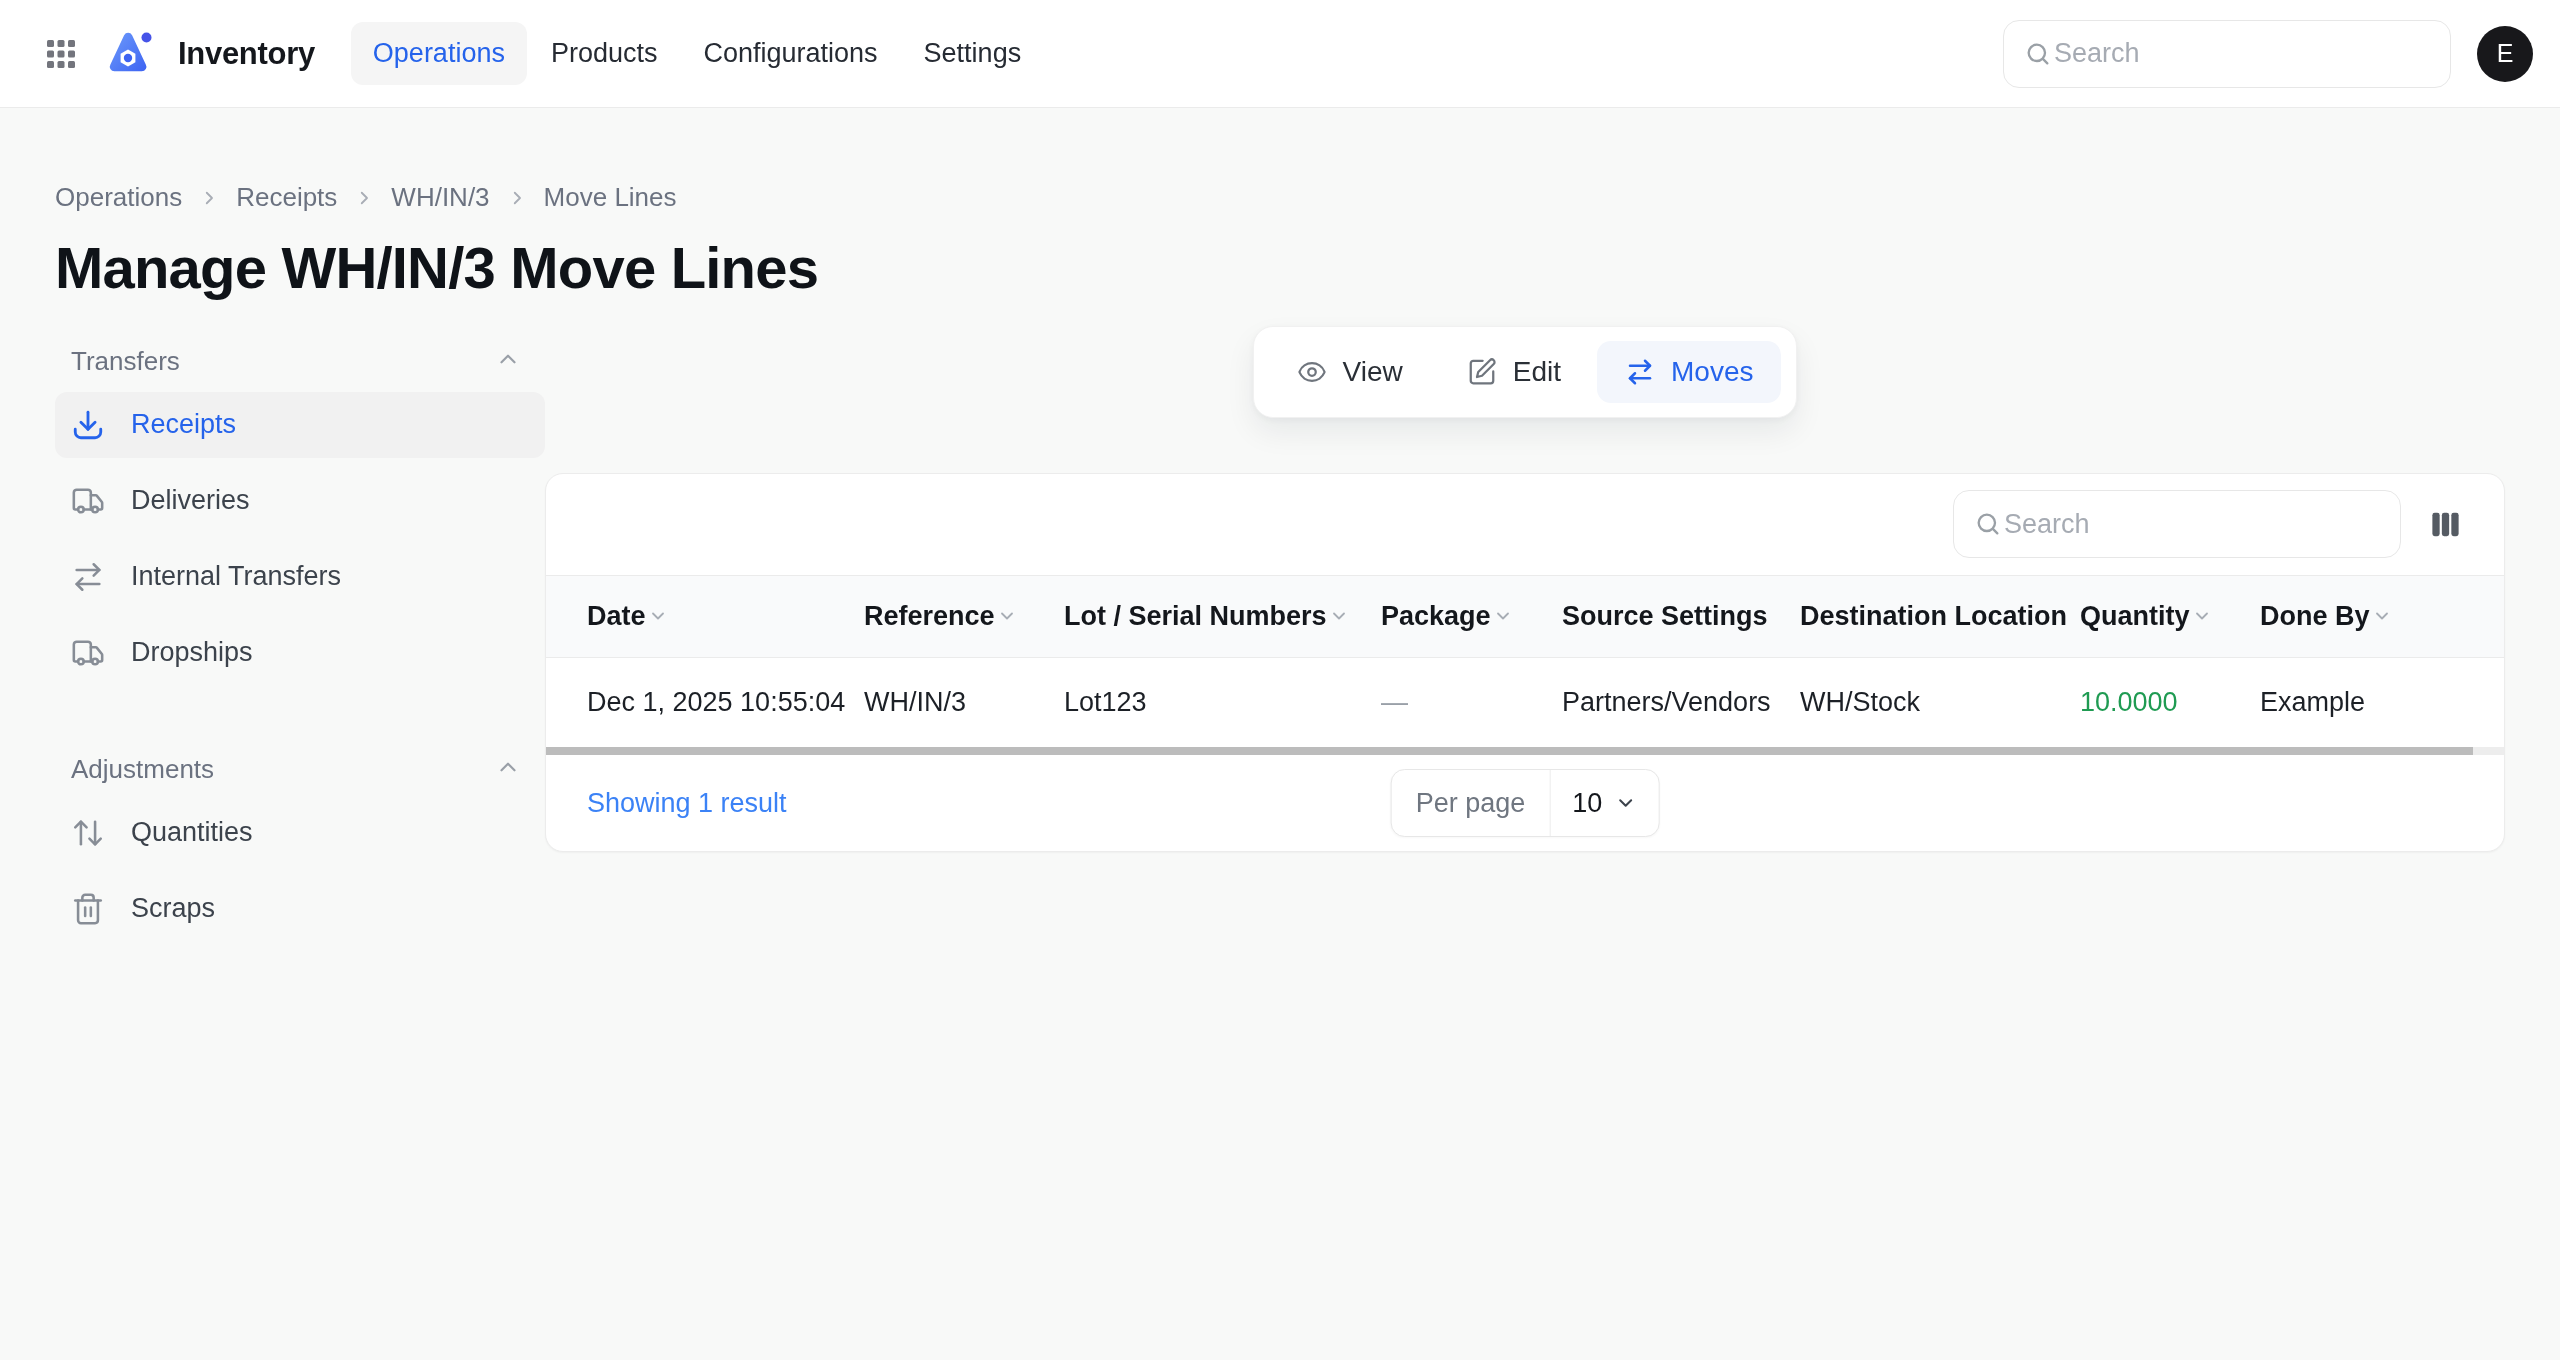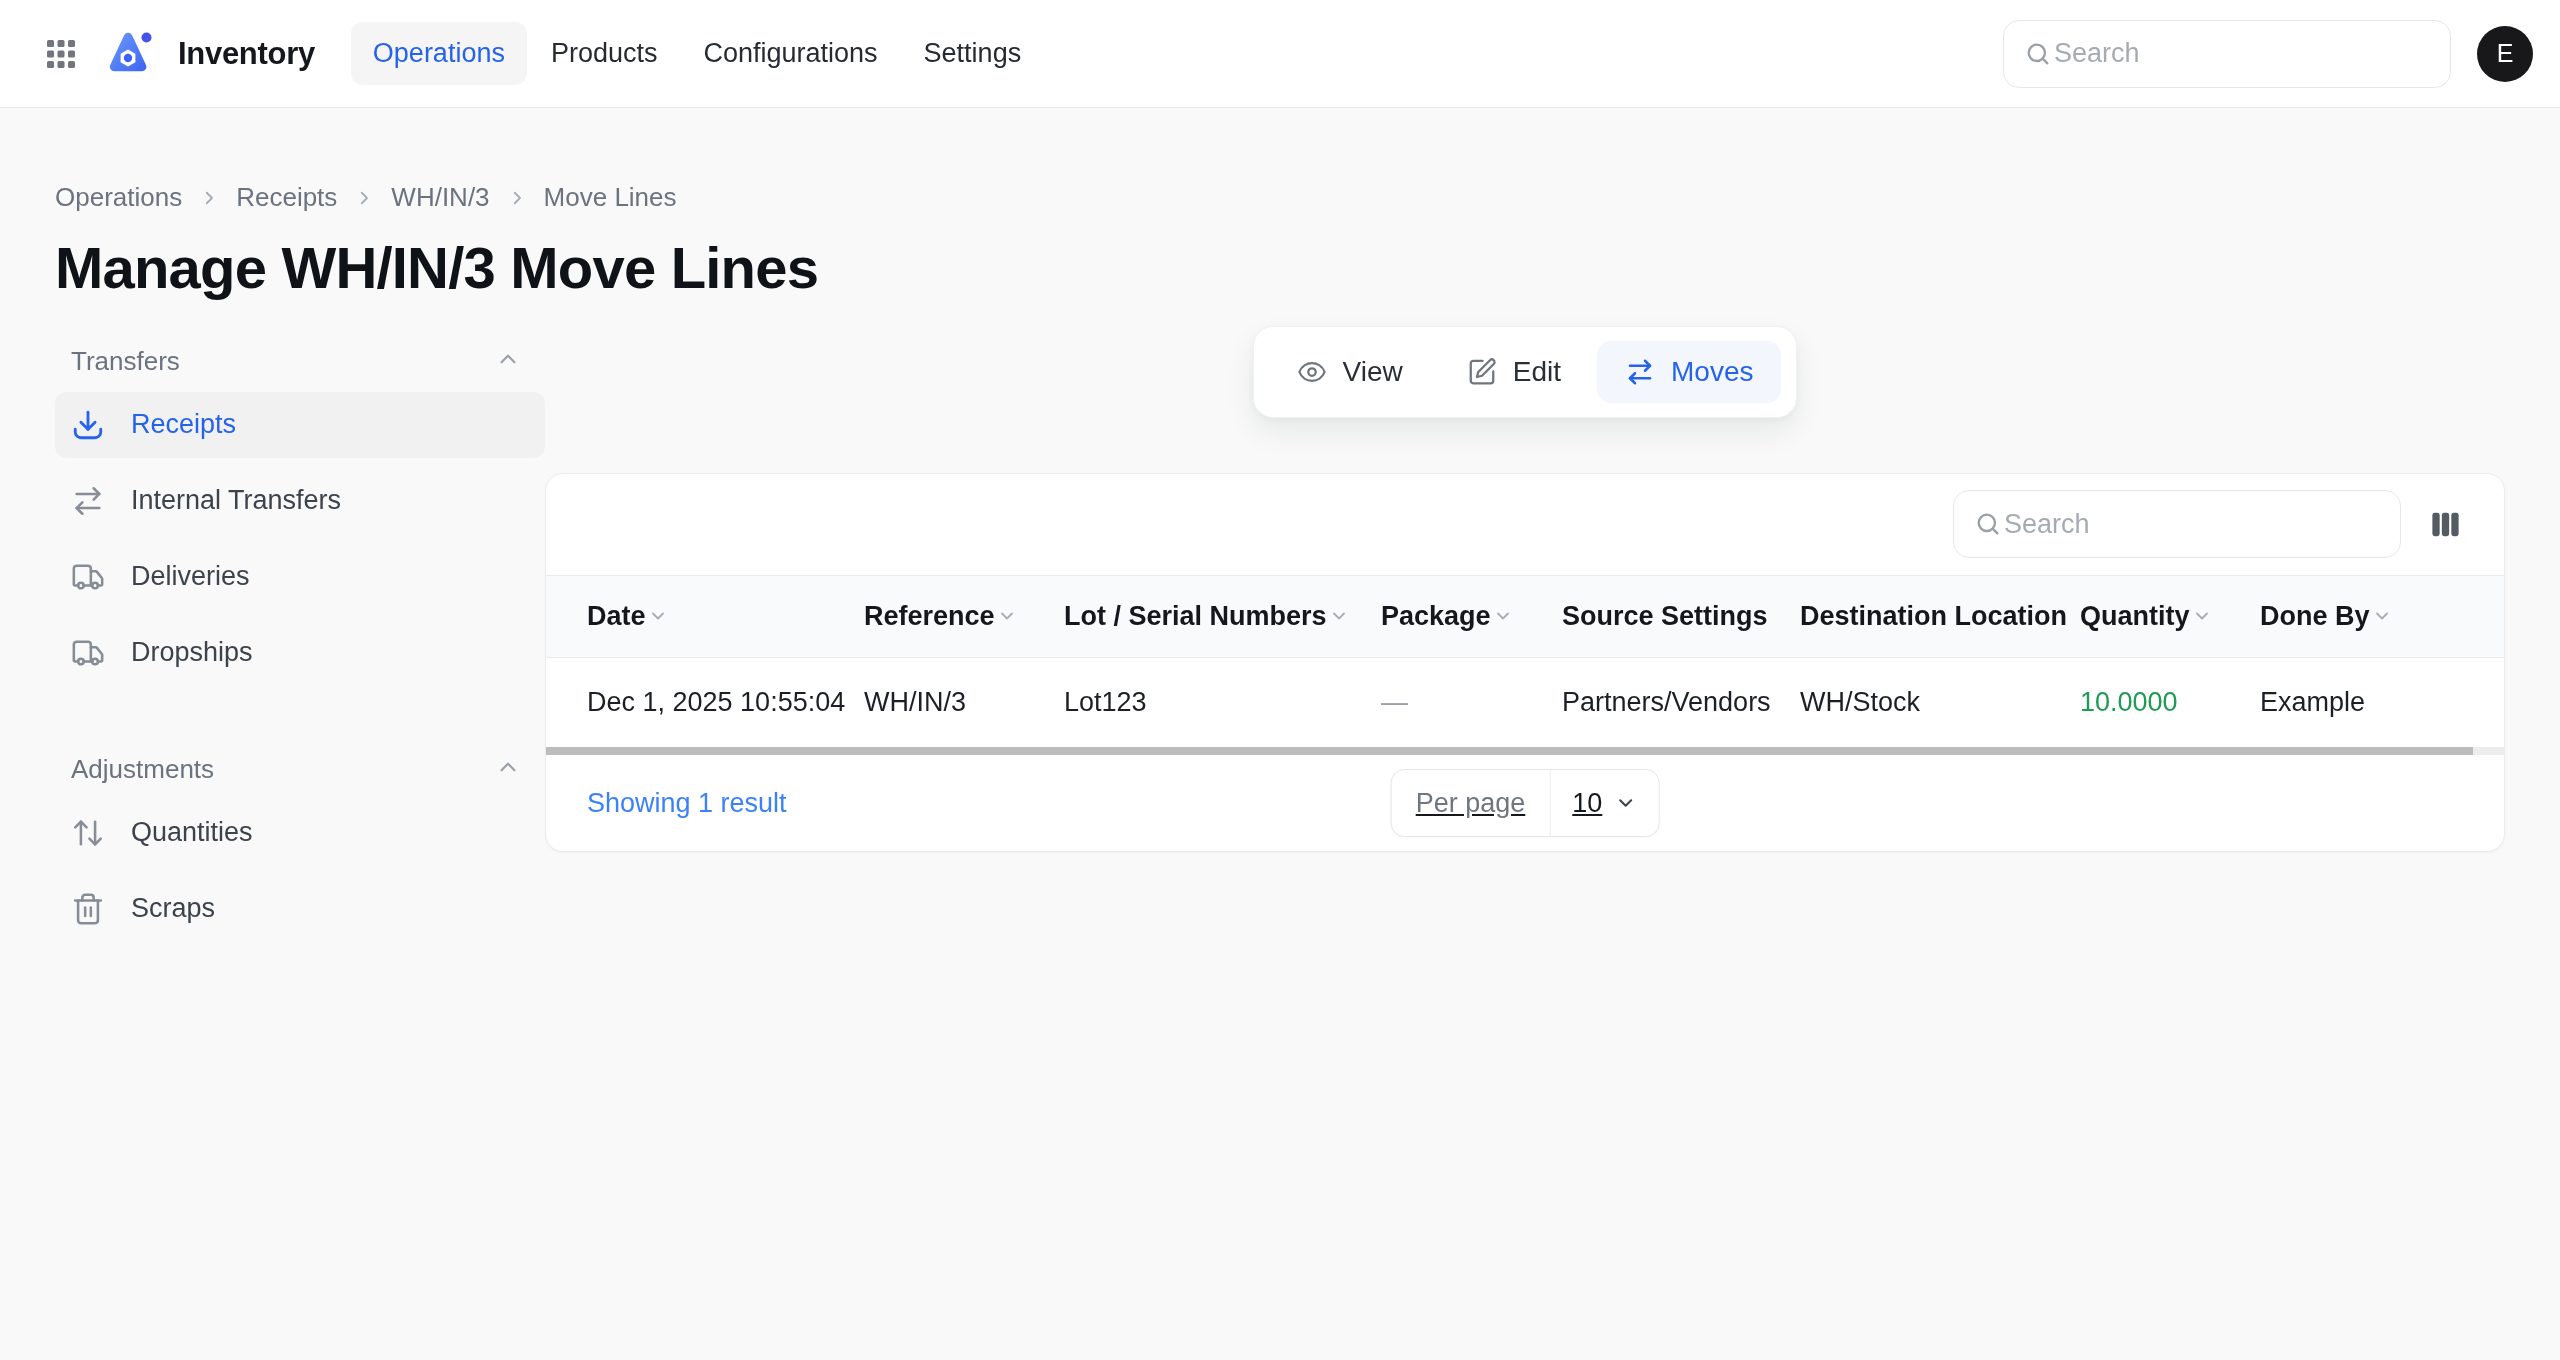--- a/index.html
+++ b/index.html
@@ -94,21 +94,21 @@
   td{font-size:27px;color:#1c2026;padding:0;white-space:nowrap;}
   td.qty{color:var(--green);}
   td .dash{color:#9aa0a8;}
   .hscroll{height:8px;background:#ededed;position:relative;}
   .hthumb{position:absolute;left:0;top:0;height:8px;width:98.4%;background:#bcbcbc;}
   .card-footer{height:96px;position:relative;display:flex;align-items:center;padding:0 41px;}
   .summary{font-size:27px;color:#3b82f6;}
   .perpage{
     position:absolute;left:50%;transform:translateX(-50%);
     height:66px;border:1px solid #e7e7e7;border-radius:14px;background:#fff;
-    display:flex;align-items:center;overflow:hidden;box-shadow:0 1px 2px rgba(0,0,0,.03);cursor:pointer;text-decoration:underline;
+    display:flex;align-items:center;overflow:hidden;box-shadow:0 1px 2px rgba(0,0,0,.03);cursor:pointer;
   }
   .pp-label{padding:0 24px;color:#6f7680;font-size:27px;border-right:1px solid #ececec;height:100%;display:flex;align-items:center;}
   .pp-value{padding:0 22px;display:flex;align-items:center;gap:12px;font-size:27px;color:#14171c;}
 </style>
 </head>
 <body>
 
 <header>
   <div class="hdr-left">
     <span class="launcher">
@@ -201,39 +201,39 @@
               <path d="M12 3v12"></path>
               <path d="m7 10 5 5 5-5"></path>
               <path d="M21 15v2a4 4 0 0 1-4 4H7a4 4 0 0 1-4-4v-2"></path>
             </svg>
         </span>
         <span>Receipts</span>
       </div>
       <div class="side-item">
         <span class="s-ico">
           <svg width="34" height="34" viewBox="0 0 24 24" fill="none" stroke="currentColor" stroke-width="1.8" stroke-linecap="round" stroke-linejoin="round">
-              <path d="m16 3 4 4-4 4"></path>
-              <path d="M20 7H4"></path>
-              <path d="m8 21-4-4 4-4"></path>
-              <path d="M4 17h16"></path>
-            </svg>
-        </span>
-        <span>Internal Transfers</span>
-      </div>
-      <div class="side-item">
-        <span class="s-ico">
-          <svg width="34" height="34" viewBox="0 0 24 24" fill="none" stroke="currentColor" stroke-width="1.8" stroke-linecap="round" stroke-linejoin="round">
               <path d="M14 18V6a2 2 0 0 0-2-2H4a2 2 0 0 0-2 2v11a1 1 0 0 0 1 1h2"></path>
               <path d="M15 18H9"></path>
               <path d="M19 18h2a1 1 0 0 0 1-1v-3.65a1 1 0 0 0-.22-.62l-3.48-4.35A1 1 0 0 0 17.52 8H14"></path>
               <circle cx="17" cy="18" r="2"></circle>
               <circle cx="7" cy="18" r="2"></circle>
             </svg>
         </span>
         <span>Deliveries</span>
+      </div>
+      <div class="side-item">
+        <span class="s-ico">
+          <svg width="34" height="34" viewBox="0 0 24 24" fill="none" stroke="currentColor" stroke-width="1.8" stroke-linecap="round" stroke-linejoin="round">
+              <path d="m16 3 4 4-4 4"></path>
+              <path d="M20 7H4"></path>
+              <path d="m8 21-4-4 4-4"></path>
+              <path d="M4 17h16"></path>
+            </svg>
+        </span>
+        <span>Internal Transfers</span>
       </div>
       <div class="side-item">
         <span class="s-ico">
           <svg width="34" height="34" viewBox="0 0 24 24" fill="none" stroke="currentColor" stroke-width="1.8" stroke-linecap="round" stroke-linejoin="round">
               <path d="M14 18V6a2 2 0 0 0-2-2H4a2 2 0 0 0-2 2v11a1 1 0 0 0 1 1h2"></path>
               <path d="M15 18H9"></path>
               <path d="M19 18h2a1 1 0 0 0 1-1v-3.65a1 1 0 0 0-.22-.62l-3.48-4.35A1 1 0 0 0 17.52 8H14"></path>
               <circle cx="17" cy="18" r="2"></circle>
               <circle cx="7" cy="18" r="2"></circle>
             </svg>

